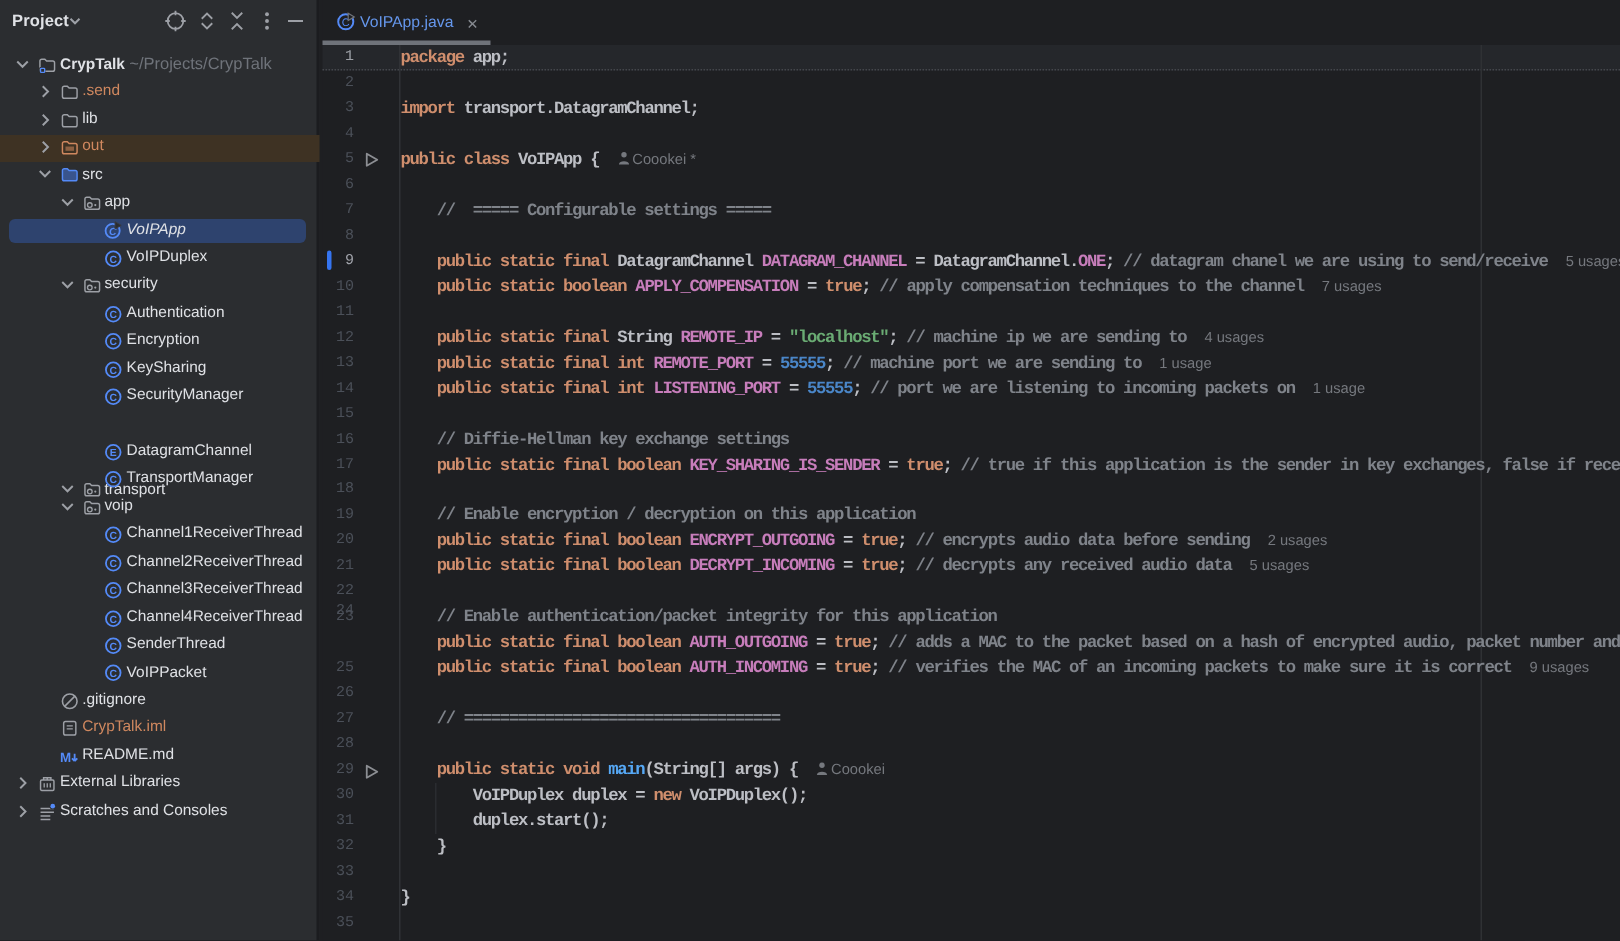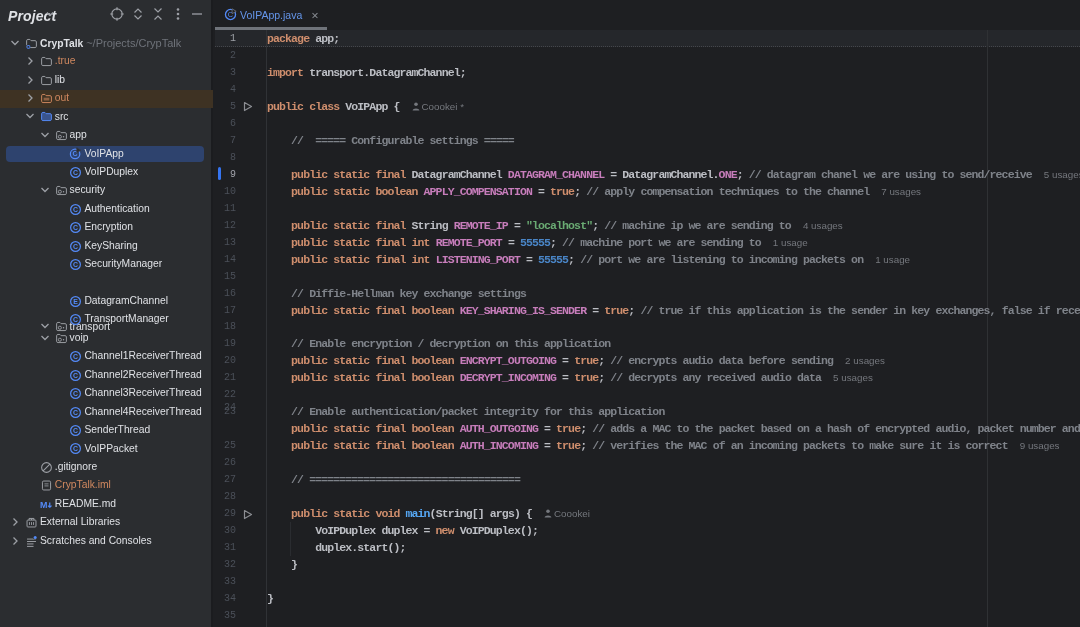--- a/index.html
+++ b/index.html
@@ -2,21 +2,21 @@
 <html><head>
 <meta charset="utf-8">
 <style>
 * { margin:0; padding:0; box-sizing:border-box; }
 html,body { width:1080px; height:627px; overflow:hidden; background:#1e1f22; }
 #app { position:relative; width:1080px; height:627px; font-family:"Liberation Sans",sans-serif; }
 
 
 #panel { position:absolute; left:0; top:0; width:213px; height:627px; background:#2b2d30; border-right:2px solid #1b1c1f; }
 #phead { position:absolute; left:0; top:0; width:213px; height:28px; }
-#ptitle { position:absolute; left:8px; top:8px; font-size:14px; font-weight:bold; color:#dfe1e5; letter-spacing:0.1px;font-style:italic; }
+#ptitle { position:absolute; left:8px; top:8px; font-size:11px; font-weight:bold; color:#dfe1e5; letter-spacing:0.1px; }
 .row { position:absolute; left:0; width:213px; height:19px; font-size:10.3px; color:#dfe1e5; white-space:nowrap; }
 .row span.t { position:absolute; top:3.2px; }
 .chev { position:absolute; top:4px; }
 .ric  { position:absolute; top:3px; }
 .orange { color:#d0885f; }
 .gray { color:#6f737a; }
 #selrow { position:absolute; left:6px; width:198px; height:16px; background:#2e436e; border-radius:4px; }
 #outrow { position:absolute; left:0; width:213px; height:18px; background:#3e3223; }
 
 
@@ -91,21 +91,21 @@
         </div>
         <div class="row" style="top: 52.14px;">
           <svg class="chev" style="left:24.8px" width="10" height="10" viewBox="0 0 10 10">
             <path d="M3.5 1.5 L7 5 L3.5 8.5" stroke="#9da0a6" stroke-width="1.3" fill="none"></path>
           </svg>
           <span class="ric" style="left:39.8px">
             <svg width="13" height="13" viewBox="0 0 16 16">
               <path d="M2 4.5 C2 3.7 2.6 3 3.5 3 H6 L7.5 4.5 H12.5 C13.4 4.5 14 5.1 14 6 V11.5 C14 12.4 13.4 13 12.5 13 H3.5 C2.6 13 2 12.4 2 11.5 Z" fill="none" stroke="#9da0a6" stroke-width="1.2"></path>
             </svg>
           </span>
-          <span class="t" style="left:54.8px"><span class="orange">.true</span></span>
+          <span class="t" style="left:54.8px"><span class="orange">.send</span></span>
         </div>
         <div class="row" style="top: 70.58px;">
           <svg class="chev" style="left:24.8px" width="10" height="10" viewBox="0 0 10 10">
             <path d="M3.5 1.5 L7 5 L3.5 8.5" stroke="#9da0a6" stroke-width="1.3" fill="none"></path>
           </svg>
           <span class="ric" style="left:39.8px">
             <svg width="13" height="13" viewBox="0 0 16 16">
               <path d="M2 4.5 C2 3.7 2.6 3 3.5 3 H6 L7.5 4.5 H12.5 C13.4 4.5 14 5.1 14 6 V11.5 C14 12.4 13.4 13 12.5 13 H3.5 C2.6 13 2 12.4 2 11.5 Z" fill="none" stroke="#9da0a6" stroke-width="1.2"></path>
             </svg>
           </span>
@@ -142,21 +142,21 @@
           <span class="ric" style="left:54.6px">
             <svg width="13" height="13" viewBox="0 0 16 16">
               <path d="M2 4.5 C2 3.7 2.6 3 3.5 3 H6 L7.5 4.5 H12.5 C13.4 4.5 14 5.1 14 6 V11.5 C14 12.4 13.4 13 12.5 13 H3.5 C2.6 13 2 12.4 2 11.5 Z" fill="none" stroke="#9da0a6" stroke-width="1.2"></path>
               <circle cx="6" cy="9.5" r="1.9" fill="none" stroke="#9da0a6" stroke-width="1.1"></circle>
               <circle cx="10.5" cy="9.5" r="0.9" fill="#9da0a6"></circle>
             </svg>
           </span>
           <span class="t" style="left:69.6px">app</span>
         </div>
         <div id="selrow" style="top: 145.84px;"></div>
-        <div class="row" style="top: 144.34px;">
+        <div class="row" style="top: 144.34px; font-style: italic;">
           <span class="ric" style="left:69.4px">
             <svg width="13" height="13" viewBox="0 0 16 16">
               <circle cx="7.5" cy="8.5" r="5.8" fill="none" stroke="#548af7" stroke-width="1.5"></circle>
               <text x="7.5" y="11.6" font-size="8.5" font-family="Liberation Sans" font-weight="bold" fill="#548af7" text-anchor="middle">C</text>
               <path d="M9.5 1 L14.5 4 L9.5 7 Z" fill="#2b2d30" stroke="#3a3c3f" stroke-width="0.8"></path>
             </svg>
           </span>
           <span class="t" style="left:84.4px">VoIPApp</span>
         </div>
         <div class="row" style="top: 162.78px;">

